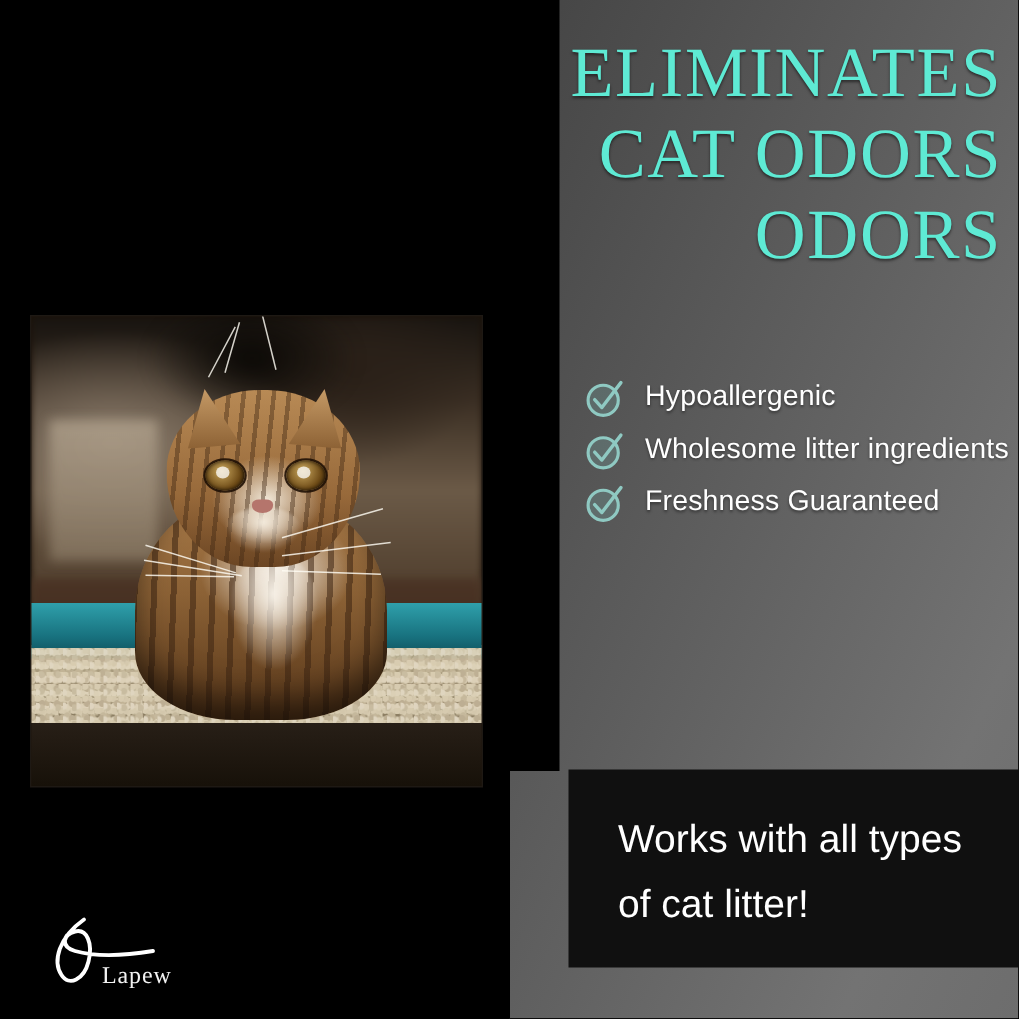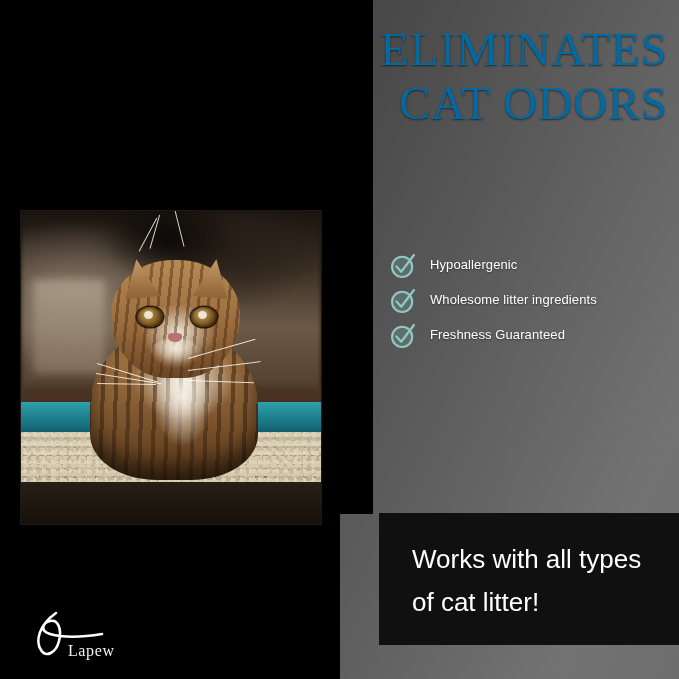--- a/index.html
+++ b/index.html
@@ -47,21 +47,21 @@
   }
 
   
   .headline {
     position: absolute;
     right: 11px;
     top: 22px;
     width: 400px;
     text-align: right;
     font-family: "Liberation Serif", serif;
-    color: #0369a1;
+    color: #5eead4;
     font-size: 47px;
     line-height: 54px;
     letter-spacing: 1.1px;
     text-shadow: 0 1px 2px rgba(0,0,0,0.55);
   }
   .headline .hl-line {
     display: block;
     white-space: nowrap;
   }
 
@@ -265,21 +265,21 @@
   }
   .check-icon {
     flex: 0 0 auto;
     width: 28px;
     height: 28px;
     margin-right: 13px;
     margin-top: 1px;
   }
   .bullet-text {
     color: #ffffff;
-    font-size: 13px;
+    font-size: 19px;
     line-height: 26px;
     letter-spacing: .1px;
     text-shadow: 0 1px 2px rgba(0,0,0,.45);
     padding-top: 1px;
   }
 
   
   .callout {
     position: absolute;
     left: 340px;
@@ -330,20 +330,21 @@
 
 <div id="poster">
 
   <div class="bg-gradient"></div>
   <div class="bg-black-panel"></div>
   <div class="bg-black-bottom"></div>
 
   <div class="headline">
     <span class="hl-line">ELIMINATES</span>
     <span class="hl-line">CAT ODORS</span>
+    <span class="hl-line">ODORS</span>
   </div>
 
   <div class="photo-frame">
     <div class="photo-scene">
       <div class="ph-room"></div>
       <div class="ph-room-dark"></div>
       <div class="ph-cabinet"></div>
       <div class="ph-floor"></div>
       <div class="ph-box-body"></div>
       <div class="ph-box-rim"></div>

